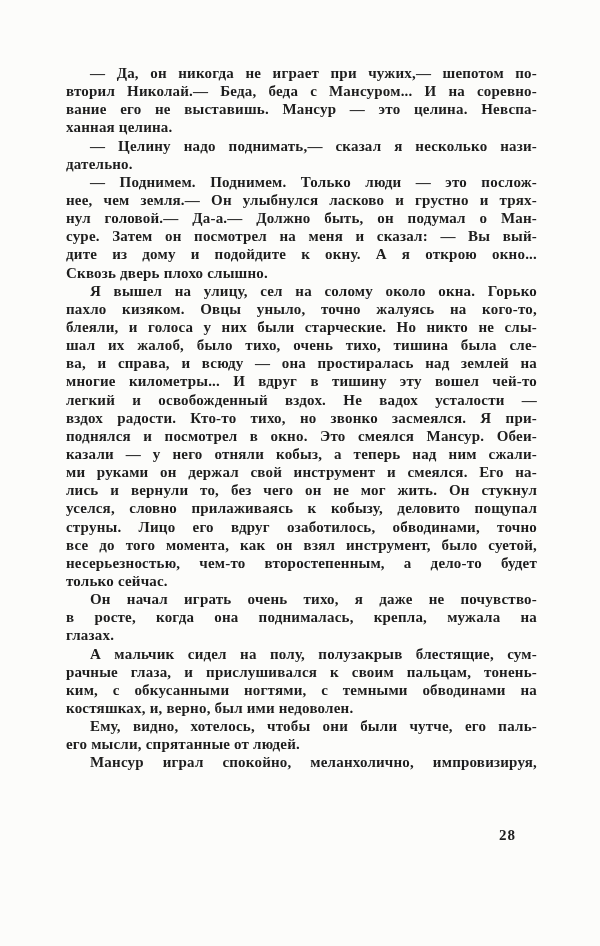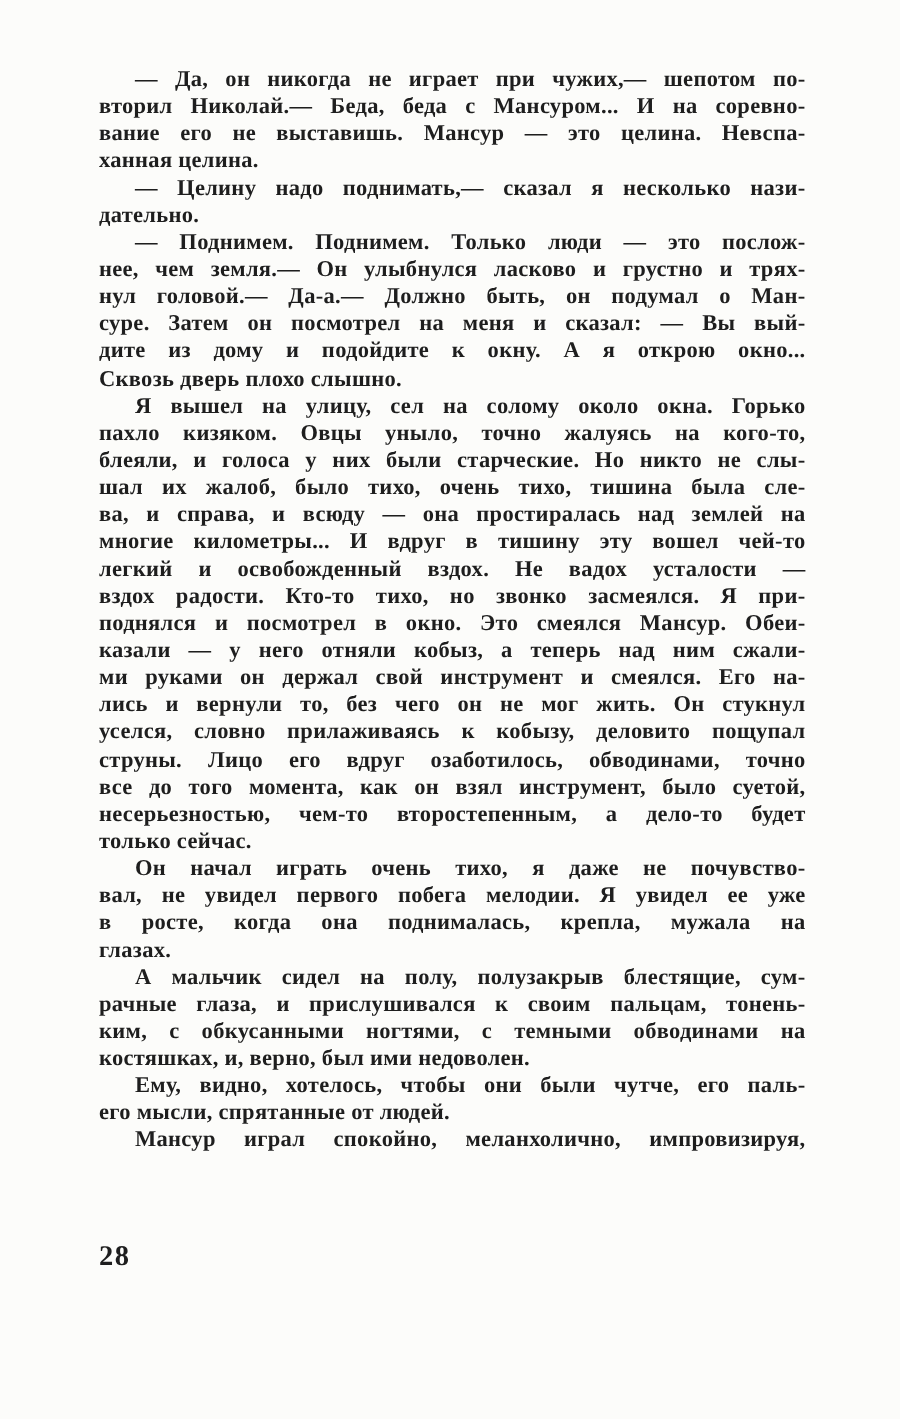--- a/index.html
+++ b/index.html
@@ -14,21 +14,21 @@
     font-family: "Liberation Serif", "DejaVu Serif", serif;
   }
   .page {
     position: relative;
     width: 600px;
     height: 946px;
   }
   .text-block {
     position: absolute;
     left: 66px;
-    top: 44px;
+    top: 64px;
     width: 471px;
     color: #1e1e1e;
     font-size: 15px;
     font-weight: 700;
     letter-spacing: 0.2px;
   }
   .line {
     height: 18.15px;
     line-height: 18.15px;
     text-align: justify;
@@ -41,23 +41,23 @@
   }
   .line.para-end {
     text-align: right;
     text-align-last: left;
   }
   .page-number {
     position: absolute;
     left: 66px;
     top: 827px;
     width: 450px;
-    text-align: left;
+    text-align: right;
     color: #1e1e1e;
-    font-size: 19px;
+    font-size: 15px;
     font-weight: 700;
     letter-spacing: 1px;
   }
 </style>
 </head>
 <body style="background: rgb(252, 252, 250);">
 
 <div class="page">
   <div class="text-block" style="color: rgb(30, 30, 30);">
       <div class="line indent">— Да, он никогда не играет при чужих,— шепотом по-</div>
@@ -83,21 +83,20 @@
       <div class="line">поднялся и посмотрел в окно. Это смеялся Мансур. Обеи-</div>
       <div class="line">казали — у него отняли кобыз, а теперь над ним сжали-</div>
       <div class="line">ми руками он держал свой инструмент и смеялся. Его на-</div>
       <div class="line">лись и вернули то, без чего он не мог жить. Он стукнул</div>
       <div class="line">уселся, словно прилаживаясь к кобызу, деловито пощупал</div>
       <div class="line">струны. Лицо его вдруг озаботилось, обводинами, точно</div>
       <div class="line">все до того момента, как он взял инструмент, было суетой,</div>
       <div class="line">несерьезностью, чем-то второстепенным, а дело-то будет</div>
       <div class="line para-end">только сейчас.</div>
       <div class="line indent">Он начал играть очень тихо, я даже не почувство-</div>
-      <div class="line">вал, не увидел первого побега мелодии. Я увидел ее уже</div>
       <div class="line">в росте, когда она поднималась, крепла, мужала на</div>
       <div class="line para-end">глазах.</div>
       <div class="line indent">А мальчик сидел на полу, полузакрыв блестящие, сум-</div>
       <div class="line">рачные глаза, и прислушивался к своим пальцам, тонень-</div>
       <div class="line">ким, с обкусанными ногтями, с темными обводинами на</div>
       <div class="line para-end">костяшках, и, верно, был ими недоволен.</div>
       <div class="line indent">Ему, видно, хотелось, чтобы они были чутче, его паль-</div>
       <div class="line para-end">его мысли, спрятанные от людей.</div>
       <div class="line indent">Мансур играл спокойно, меланхолично, импровизируя,</div>
     </div>

